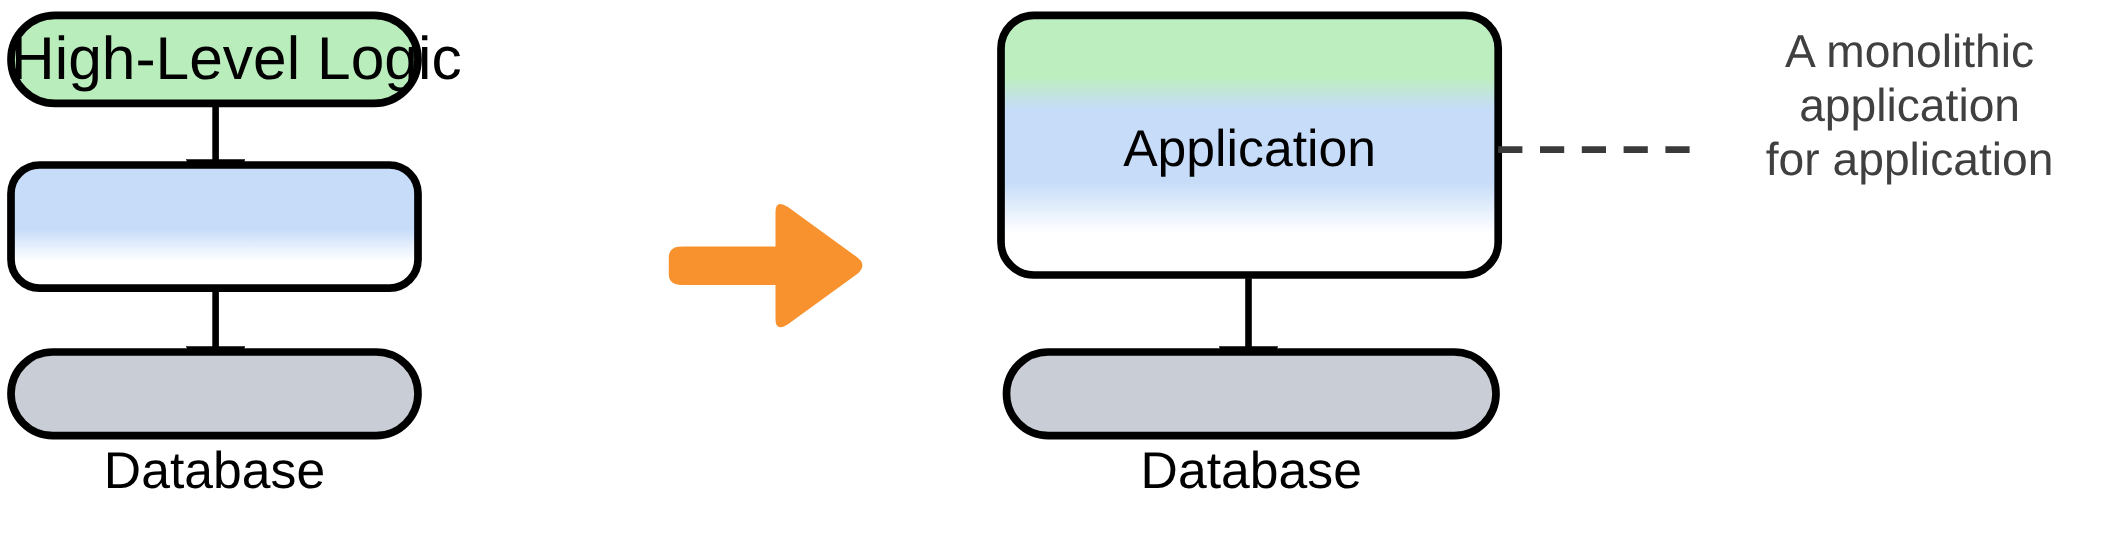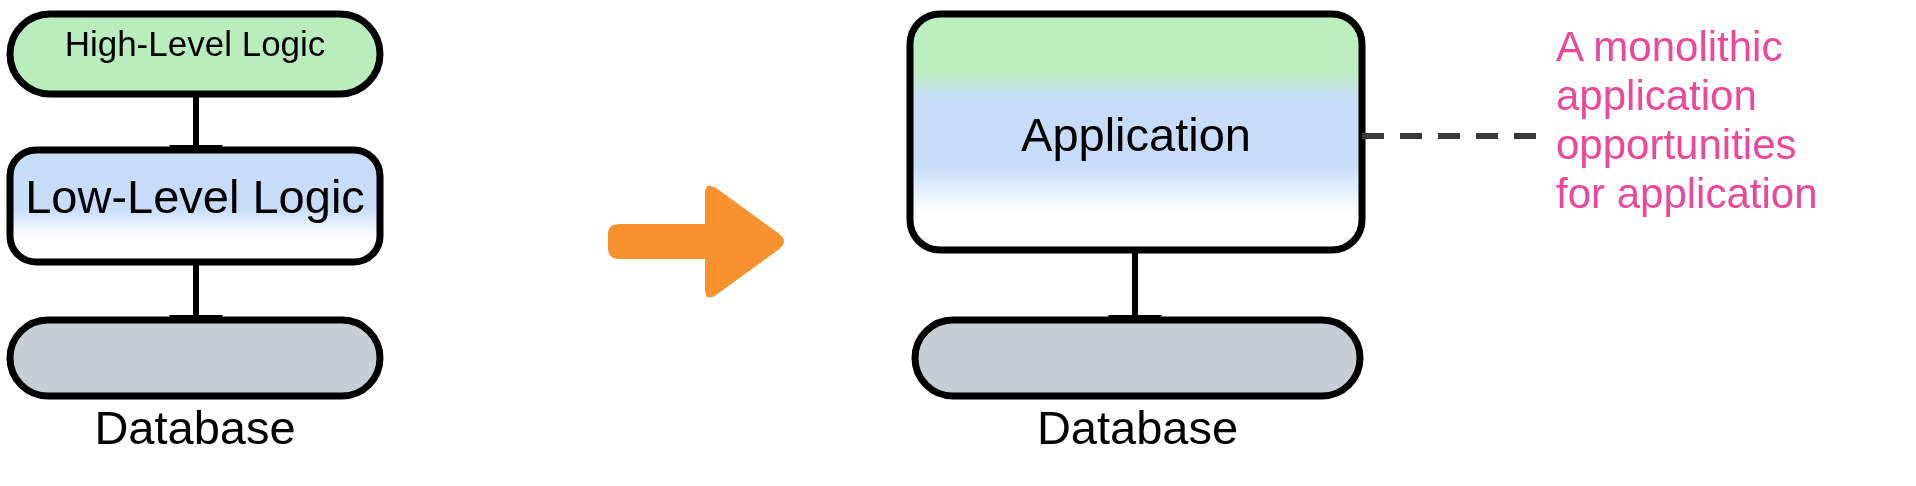--- a/index.html
+++ b/index.html
@@ -34,21 +34,21 @@
     position: absolute;
     text-align: center;
     color: #000000;
     white-space: nowrap;
     line-height: 1;
     pointer-events: none;
   }
   
   #label-high-level-logic {
     left: 10px;  top: 26px;  width: 370px;
-    font-size: 35px;
+    font-size: 55px;
   }
   #label-low-level-logic {
     left: 10px;  top: 173px; width: 370px;
     font-size: 47px;
   }
   #label-database-left {
     left: 10px;  top: 404px; width: 370px;
     font-size: 47px;
   }
   
@@ -59,21 +59,22 @@
   #label-database-right {
     left: 915px; top: 404px; width: 445px;
     font-size: 47px;
   }
   
   #annotation-text {
     position: absolute;
     left: 1556px;
     top: 22px;
     width: 360px;
-    color: #ec4899;
+    text-align: center;
+    color: #404040;
     font-size: 42px;
     line-height: 1.17;
   }
   #annotation-text .ann-line {
     display: block;
     white-space: nowrap;
   }
 </style>
 </head>
 <body>
@@ -130,28 +131,26 @@
       <line x1="1135" y1="253" x2="1135" y2="322" stroke="#000000" stroke-width="6" marker-end="url(#arrowhead)"></line>
 
       <rect x="915" y="320" width="445" height="76" rx="38" ry="38" fill="#c9ced6" stroke="#000000" stroke-width="7"></rect>
     </g>
 
     <line x1="1362" y1="136" x2="1548" y2="136" stroke="#3a3a3a" stroke-width="6" stroke-dasharray="22 16"></line>
   </svg>
 
   <div class="node-label" id="label-high-level-logic">High-Level Logic</div>
 
-  <div class="node-label" id="label-low-level-logic">Low-Level Logic</div>
 
   <div class="node-label" id="label-database-left">Database</div>
 
   <div class="node-label" id="label-application">Application</div>
 
   <div class="node-label" id="label-database-right">Database</div>
 
   <div id="annotation-text">
     <span class="ann-line">A monolithic</span>
     <span class="ann-line">application</span>
-    <span class="ann-line">opportunities</span>
     <span class="ann-line">for application</span>
   </div>
 
 </div>
 
 </body></html>

